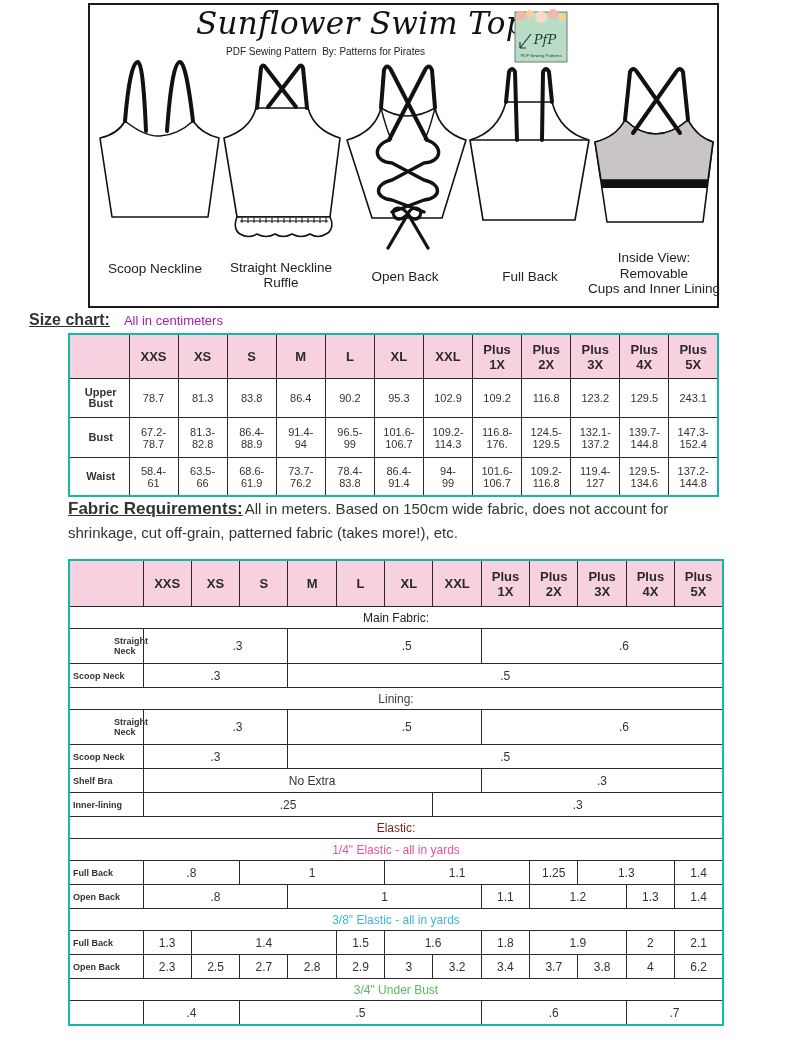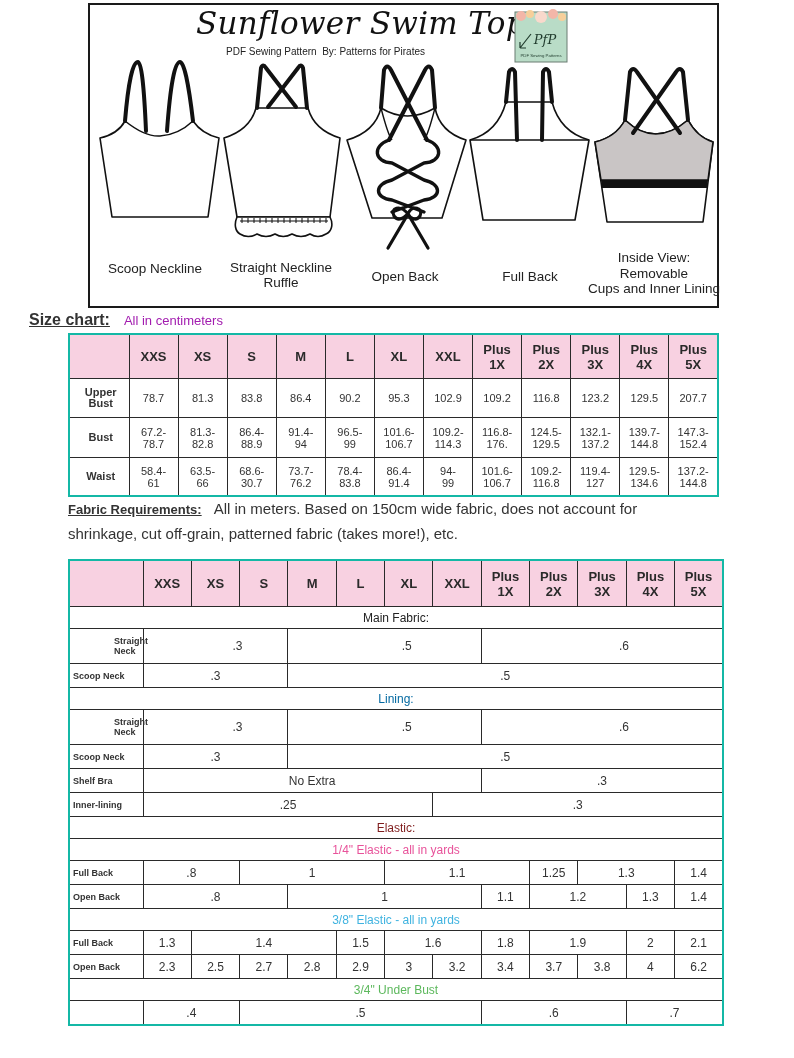--- a/index.html
+++ b/index.html
@@ -26,21 +26,21 @@
     position:absolute; width:152px; text-align:center; font-size:13.5px;
     line-height:15px; white-space:pre-line; color:#222;
   }
   .sc-heading { position:absolute; left:5px; top:311px; white-space:nowrap; }
   .sc-heading .h { font-weight:bold; font-size:16px; text-decoration:underline; color:#333;margin-left:24px; }
   .sc-heading .n { font-size:13px; color:#a21caf; margin-left:14px; }
   .fr-heading {
     position:absolute; left:68px; top:497px; width:622px;
     font-size:15px; line-height:24px; color:#333;
   }
-  .fr-heading .h { font-weight:bold; font-size:13px; text-decoration:underline; margin-right:12px; }
+  .fr-heading .h { font-weight:bold; font-size:17px; text-decoration:underline; margin-right:2px; }
 
   table.grid {
     position:absolute; border-collapse:collapse; table-layout:fixed;
     border:2px solid #14b8a6;
   }
   table.grid td, table.grid th {
     border:1.5px solid #2a2a2a; text-align:center; vertical-align:middle;
     padding:0; white-space:pre-line; color:#333;
   }
   #size-chart-table { left:68px; top:333px; width:651px; }
@@ -183,21 +183,21 @@
         <td>81.3</td>
         <td>83.8</td>
         <td>86.4</td>
         <td>90.2</td>
         <td>95.3</td>
         <td>102.9</td>
         <td>109.2</td>
         <td>116.8</td>
         <td>123.2</td>
         <td>129.5</td>
-        <td>207.7</td>
+        <td>243.1</td>
       </tr>
       <tr class="r1">
         <td class="row-label">Bust</td>
         <td>67.2-
 78.7</td>
         <td>81.3-
 82.8</td>
         <td>86.4-
 88.9</td>
         <td>91.4-
@@ -219,21 +219,21 @@
         <td>147.3-
 152.4</td>
       </tr>
       <tr class="r2">
         <td class="row-label">Waist</td>
         <td>58.4-
 61</td>
         <td>63.5-
 66</td>
         <td>68.6-
-30.7</td>
+61.9</td>
         <td>73.7-
 76.2</td>
         <td>78.4-
 83.8</td>
         <td>86.4-
 91.4</td>
         <td>94-
 99</td>
         <td>101.6-
 106.7</td>
@@ -300,21 +300,21 @@
         <td colspan="3">.3</td>
         <td colspan="4">.5</td>
         <td colspan="5">.6</td>
       </tr>
       <tr>
         <td class="row-label">Scoop Neck</td>
         <td colspan="3">.3</td>
         <td colspan="9">.5</td>
       </tr>
       <tr class="sec">
-        <td colspan="13" style="color: #0369a1;">Lining:</td>
+        <td colspan="13" style="color: #404040;">Lining:</td>
       </tr>
       <tr class="tall">
         <td class="row-label">Straight
 Neck</td>
         <td colspan="3">.3</td>
         <td colspan="4">.5</td>
         <td colspan="5">.6</td>
       </tr>
       <tr>
         <td class="row-label">Scoop Neck</td>

